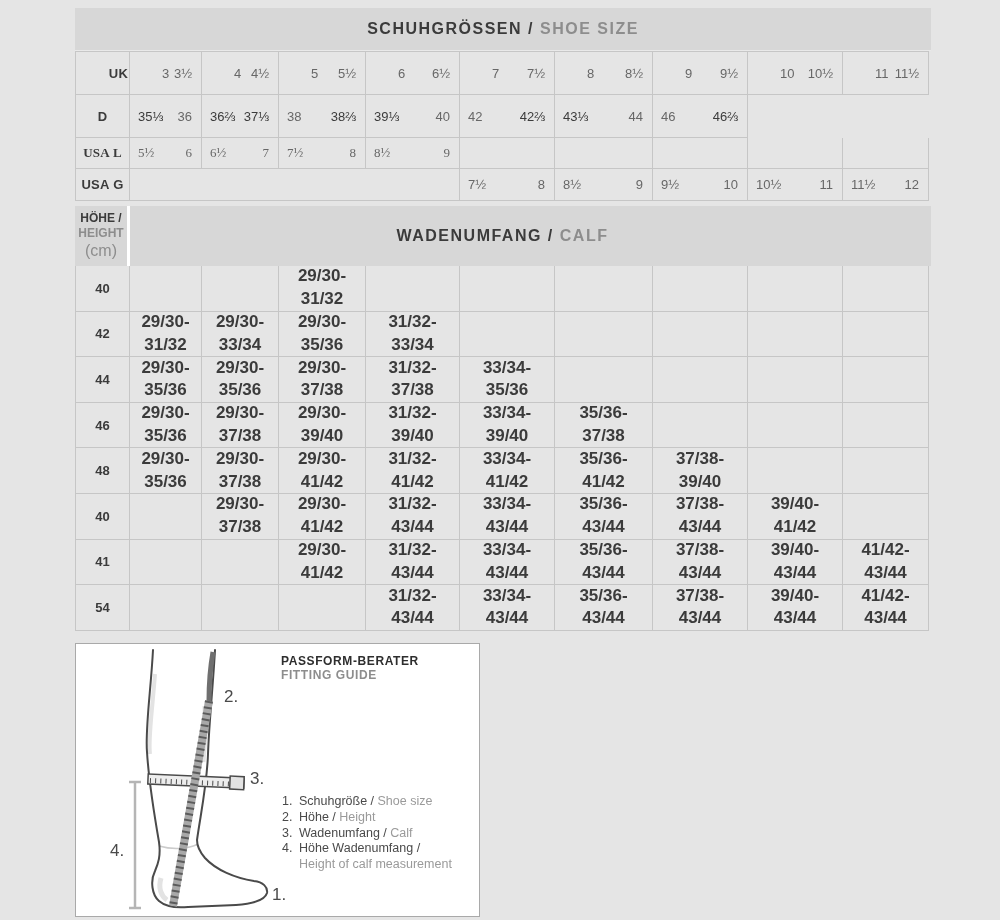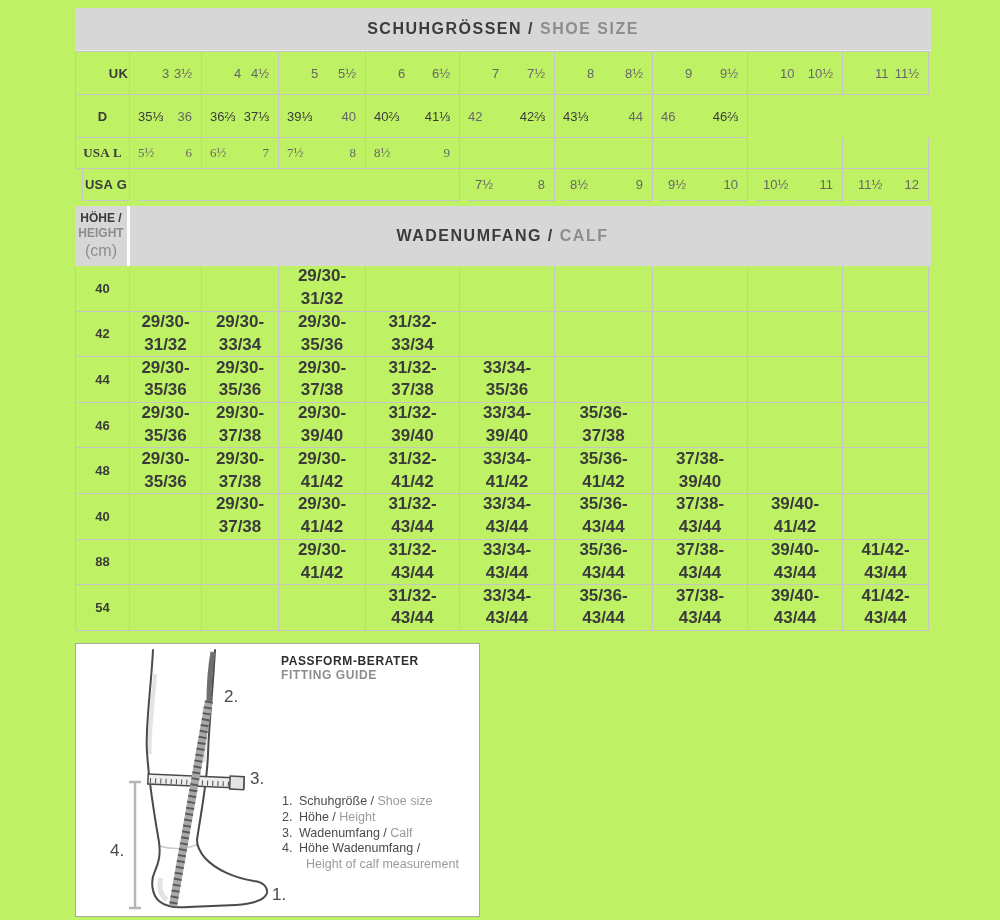--- a/index.html
+++ b/index.html
@@ -1,35 +1,35 @@
 <!DOCTYPE html>
 <html><head>
 <meta charset="utf-8">
 <style>
   html,body{margin:0;padding:0;background:#ffffff;}
   body{font-family:"Liberation Sans","DejaVu Sans",sans-serif;}
-  .sheet{position:relative;width:1000px;height:920px;background:#bef264;overflow:hidden;}
+  .sheet{position:relative;width:1000px;height:920px;background:#e5e5e5;overflow:hidden;}
 
   
   .tbl{position:absolute;left:75px;width:856px;}
   .grid-row{display:grid;grid-template-columns:55px 72px 77px 87px 94px 95px 98px 95px 95px 86px;}
   .cell{border-right:1px solid #c6c6c6;border-bottom:1px solid #c6c6c6;box-sizing:border-box;
         display:flex;align-items:center;justify-content:center;overflow:hidden;}
   .tbl .grid-row .cell:first-child{border-left:1px solid #c6c6c6;}
 
   
   .size-table{top:8px;}
   .hdr-bar{height:42px;background:#d7d7d7;display:flex;align-items:center;justify-content:center;
            font-size:16px;letter-spacing:1.5px;border-bottom:1px solid #e9e9e9;}
   .hdr-de{color:#3b3b3b;font-weight:700;}
   .hdr-en{color:#8d8d8d;font-weight:700;margin-left:6px;}
   .row-uk .cell{height:44px;border-top:1px solid #c6c6c6;padding-left:32px;}
   .row-d  .cell{height:43px;}
   .row-ul .cell{height:31px;font-family:Liberation Serif, serif;}
-  .row-ug .cell{height:32px;margin-left:7px;}
+  .row-ug .cell{height:32px;}
   .lab{font-weight:700;color:#3b3b3b;font-size:13px;letter-spacing:.3px;}
   .pair{justify-content:space-between;padding:0 9px 0 8px;font-size:13px;color:#676767;}
   .pair span{white-space:nowrap;}
   .bf{color:#3b3b3b;font-weight:400;}
 
   
   .calf-table{top:206px;}
   .calf-head{display:grid;grid-template-columns:55px 1fr;height:60px;}
   .corner{background:#d7d7d7;border-right:3px solid #ffffff;box-sizing:border-box;
           display:flex;flex-direction:column;align-items:center;justify-content:center;line-height:1.25;}
@@ -47,21 +47,21 @@
              border:1px solid #a9a9a9;box-sizing:border-box;background:#fff;}
   .guide-svg{position:absolute;left:2px;top:0;}
   .guide-title{position:absolute;left:205px;top:10px;font-size:12px;font-weight:700;
                letter-spacing:.6px;line-height:1.2;}
   .gt-de{color:#2e2e2e;}
   .gt-en{color:#8d8d8d;}
   .legend{position:absolute;left:206px;top:150px;font-size:12.5px;line-height:1.26;color:#4a4a4a;}
   .legend .item{display:flex;}
   .legend .num{width:17px;flex:0 0 17px;}
   .legend .en{color:#9a9a9a;}
-  .legend .wrap-en{margin-left:24px;color:#9a9a9a;}
+  .legend .wrap-en{margin-left:17px;color:#9a9a9a;}
 </style>
 </head>
 <body>
 
 <div class="sheet">
 
   <div class="tbl size-table">
     <div class="hdr-bar">
       <span class="hdr-de">SCHUHGRÖSSEN /</span>
       <span class="hdr-en">SHOE SIZE</span>
@@ -110,26 +110,26 @@
           <div class="cell lab">D</div>
           <div class="cell pair">
             <span class="bf">35⅓</span>
             <span>36</span>
           </div>
           <div class="cell pair">
             <span class="bf">36⅔</span>
             <span class="bf">37⅓</span>
           </div>
           <div class="cell pair">
+            <span>38</span>
+            <span class="bf">38⅔</span>
+          </div>
+          <div class="cell pair">
             <span class="bf">39⅓</span>
             <span>40</span>
-          </div>
-          <div class="cell pair">
-            <span class="bf">40⅔</span>
-            <span class="bf">41⅓</span>
           </div>
           <div class="cell pair">
             <span>42</span>
             <span class="bf">42⅔</span>
           </div>
           <div class="cell pair">
             <span class="bf">43⅓</span>
             <span>44</span>
           </div>
           <div class="cell pair">
@@ -372,21 +372,21 @@
             <span class="cval">37/38-
 43/44</span>
           </div>
           <div class="cell">
             <span class="cval">39/40-
 41/42</span>
           </div>
           <div class="cell"></div>
         </div>
         <div class="grid-row calf-row">
-          <div class="cell hval">88</div>
+          <div class="cell hval">41</div>
           <div class="cell"></div>
           <div class="cell"></div>
           <div class="cell">
             <span class="cval">29/30-
 41/42</span>
           </div>
           <div class="cell">
             <span class="cval">31/32-
 43/44</span>
           </div>

